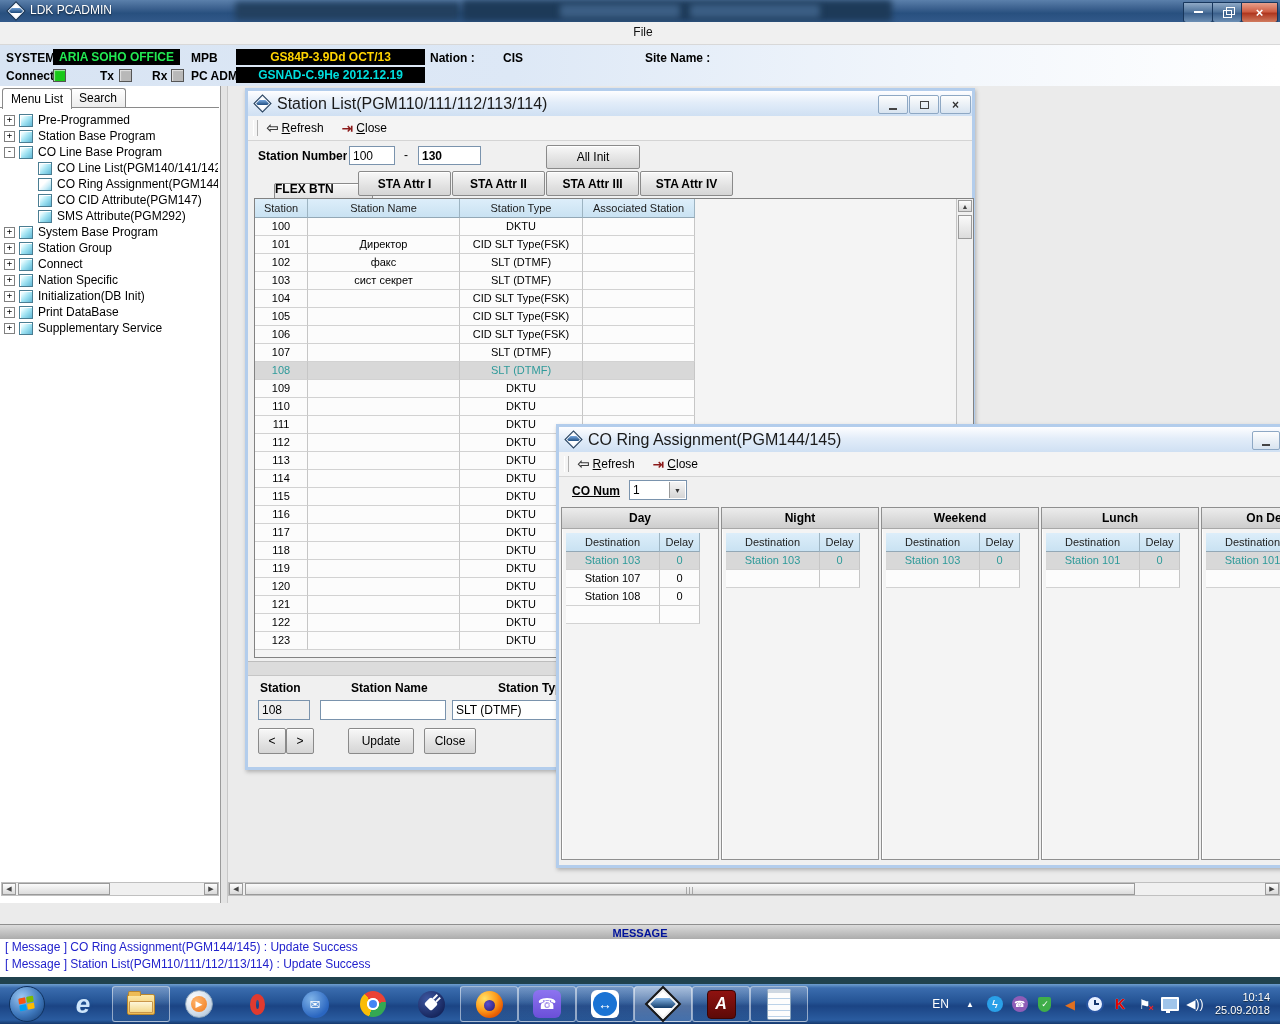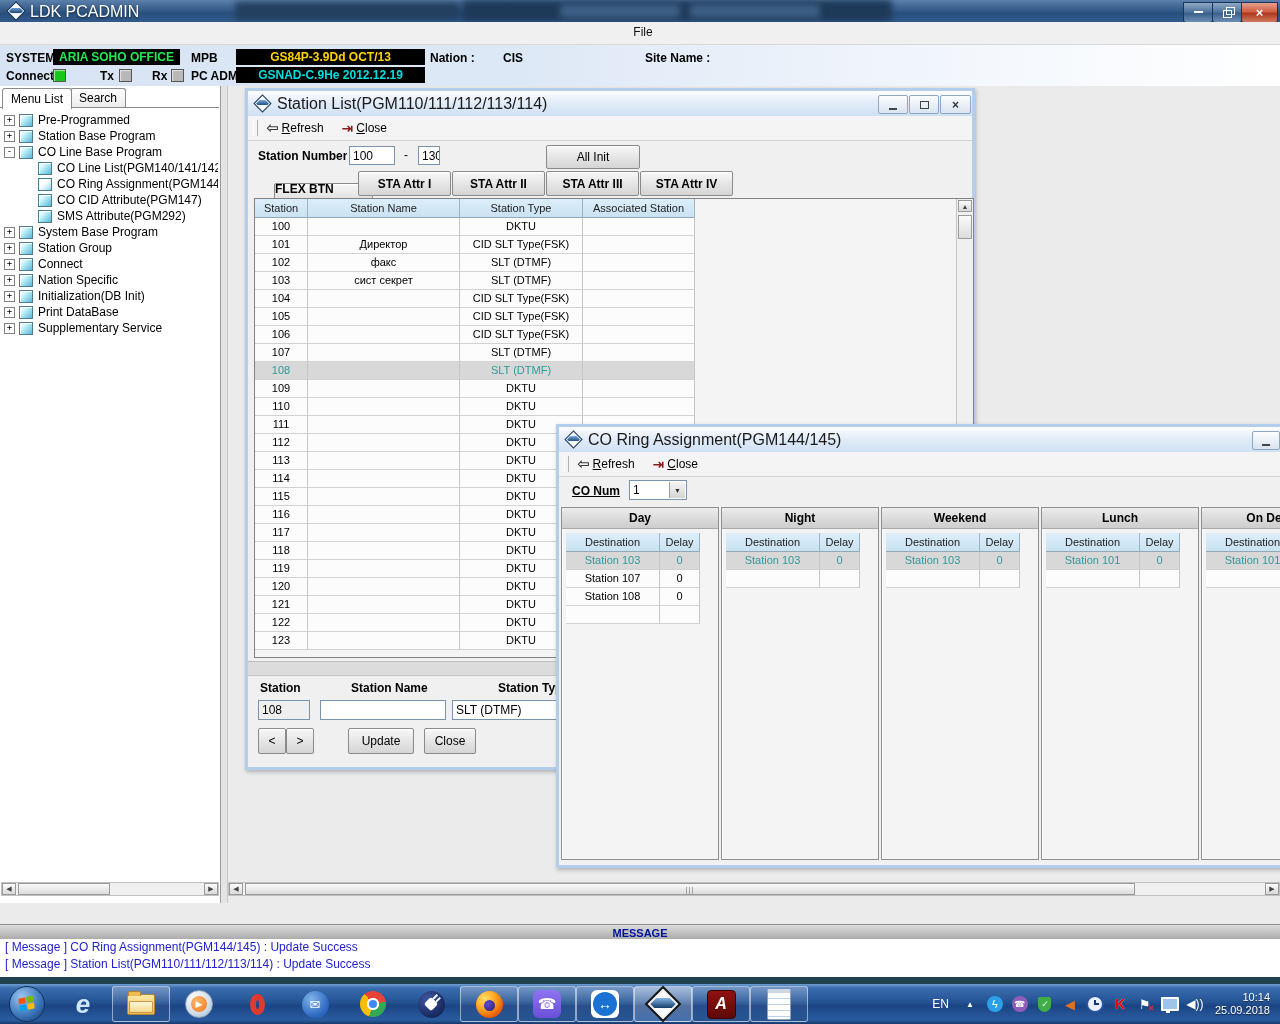--- a/index.html
+++ b/index.html
@@ -6,21 +6,21 @@
   #screen{position:relative;width:1280px;height:1024px;overflow:hidden;
     font-family:"Liberation Sans","DejaVu Sans",sans-serif;font-size:12px;color:#000;
     background:#ebebeb;}
   .abs{position:absolute;}
   .nosel{white-space:nowrap;overflow:hidden;}
 
   
   .titlebar{left:0;top:0;width:1280px;height:22px;
     background:linear-gradient(180deg,#5b80ab 0%,#3a5f8d 40%,#28507f 60%,#32598a 100%);overflow:hidden;}
   .bgblob{position:absolute;filter:blur(3px);border-radius:3px;}
-  .app-title{position:absolute;left:30px;top:3px;color:#fff;font-size:16px;text-shadow:0 1px 2px #123;}
+  .app-title{position:absolute;left:30px;top:3px;color:#fff;font-size:12px;text-shadow:0 1px 2px #123;}
   .diamond{position:absolute;width:12px;height:12px;transform:rotate(45deg);
     background:linear-gradient(135deg,#ffffff 30%,#6fa0d8 30%,#1e4a7a 62%,#ffffff 62%);
     border:1px solid #223c58;box-shadow:0 0 0 1px #e8eef6 inset;}
   .cap-btn{position:absolute;top:2px;height:19px;border:1px solid #17365c;border-radius:0 0 3px 3px;
     background:linear-gradient(180deg,#8fa9c6,#51759d 45%,#3c618d 55%,#6d8fb4);
     display:flex;align-items:center;justify-content:center;color:#fff;}
   .glyph-min{width:9px;height:3px;border-bottom:2px solid #fff;margin-top:-4px;}
   .glyph-restore{width:7px;height:6px;border:1px solid #fff;position:relative;margin-top:2px;}
   .glyph-restore::before{content:'';position:absolute;left:2px;top:-4px;width:7px;height:6px;border:1px solid #fff;}
 
@@ -326,21 +326,21 @@
             <span class="txt">Refresh</span>
           </span>
         <span class="tool-link">
             <b class="ico-close">⇥</b>
             <span class="txt">Close</span>
           </span>
       </div>
       <span class="abs nosel" style="left:10px;top:58px;font-weight:bold;">Station Number</span>
       <div class="abs field" style="left:101px;top:55px;width:46px;height:19px;">100</div>
       <span class="abs" style="left:156px;top:57px;">-</span>
-      <div class="abs field" style="left:170px;top:55px;width:22px;height:19px;">130</div>
+      <div class="abs field" style="left:170px;top:55px;width:63px;height:19px;font-weight:bold;">130</div>
       <div class="abs btn" style="left:298px;top:54px;width:92px;height:22px;">All Init</div>
       <div class="abs btn bold" style="left:26px;top:80px;width:97px;height:23px;margin-top:12px;">FLEX BTN Assign</div>
       <div class="abs btn bold" style="left:110px;top:80px;width:91px;height:23px;">STA Attr I</div>
       <div class="abs btn bold" style="left:204px;top:80px;width:91px;height:23px;">STA Attr II</div>
       <div class="abs btn bold" style="left:298px;top:80px;width:91px;height:23px;">STA Attr III</div>
       <div class="abs btn bold" style="left:392px;top:80px;width:91px;height:23px;">STA Attr IV</div>
 
       <div class="listctl" style="left:6px;top:107px;width:720px;height:460px;">
         <div id="stationTable">
             <div class="trow thead">

